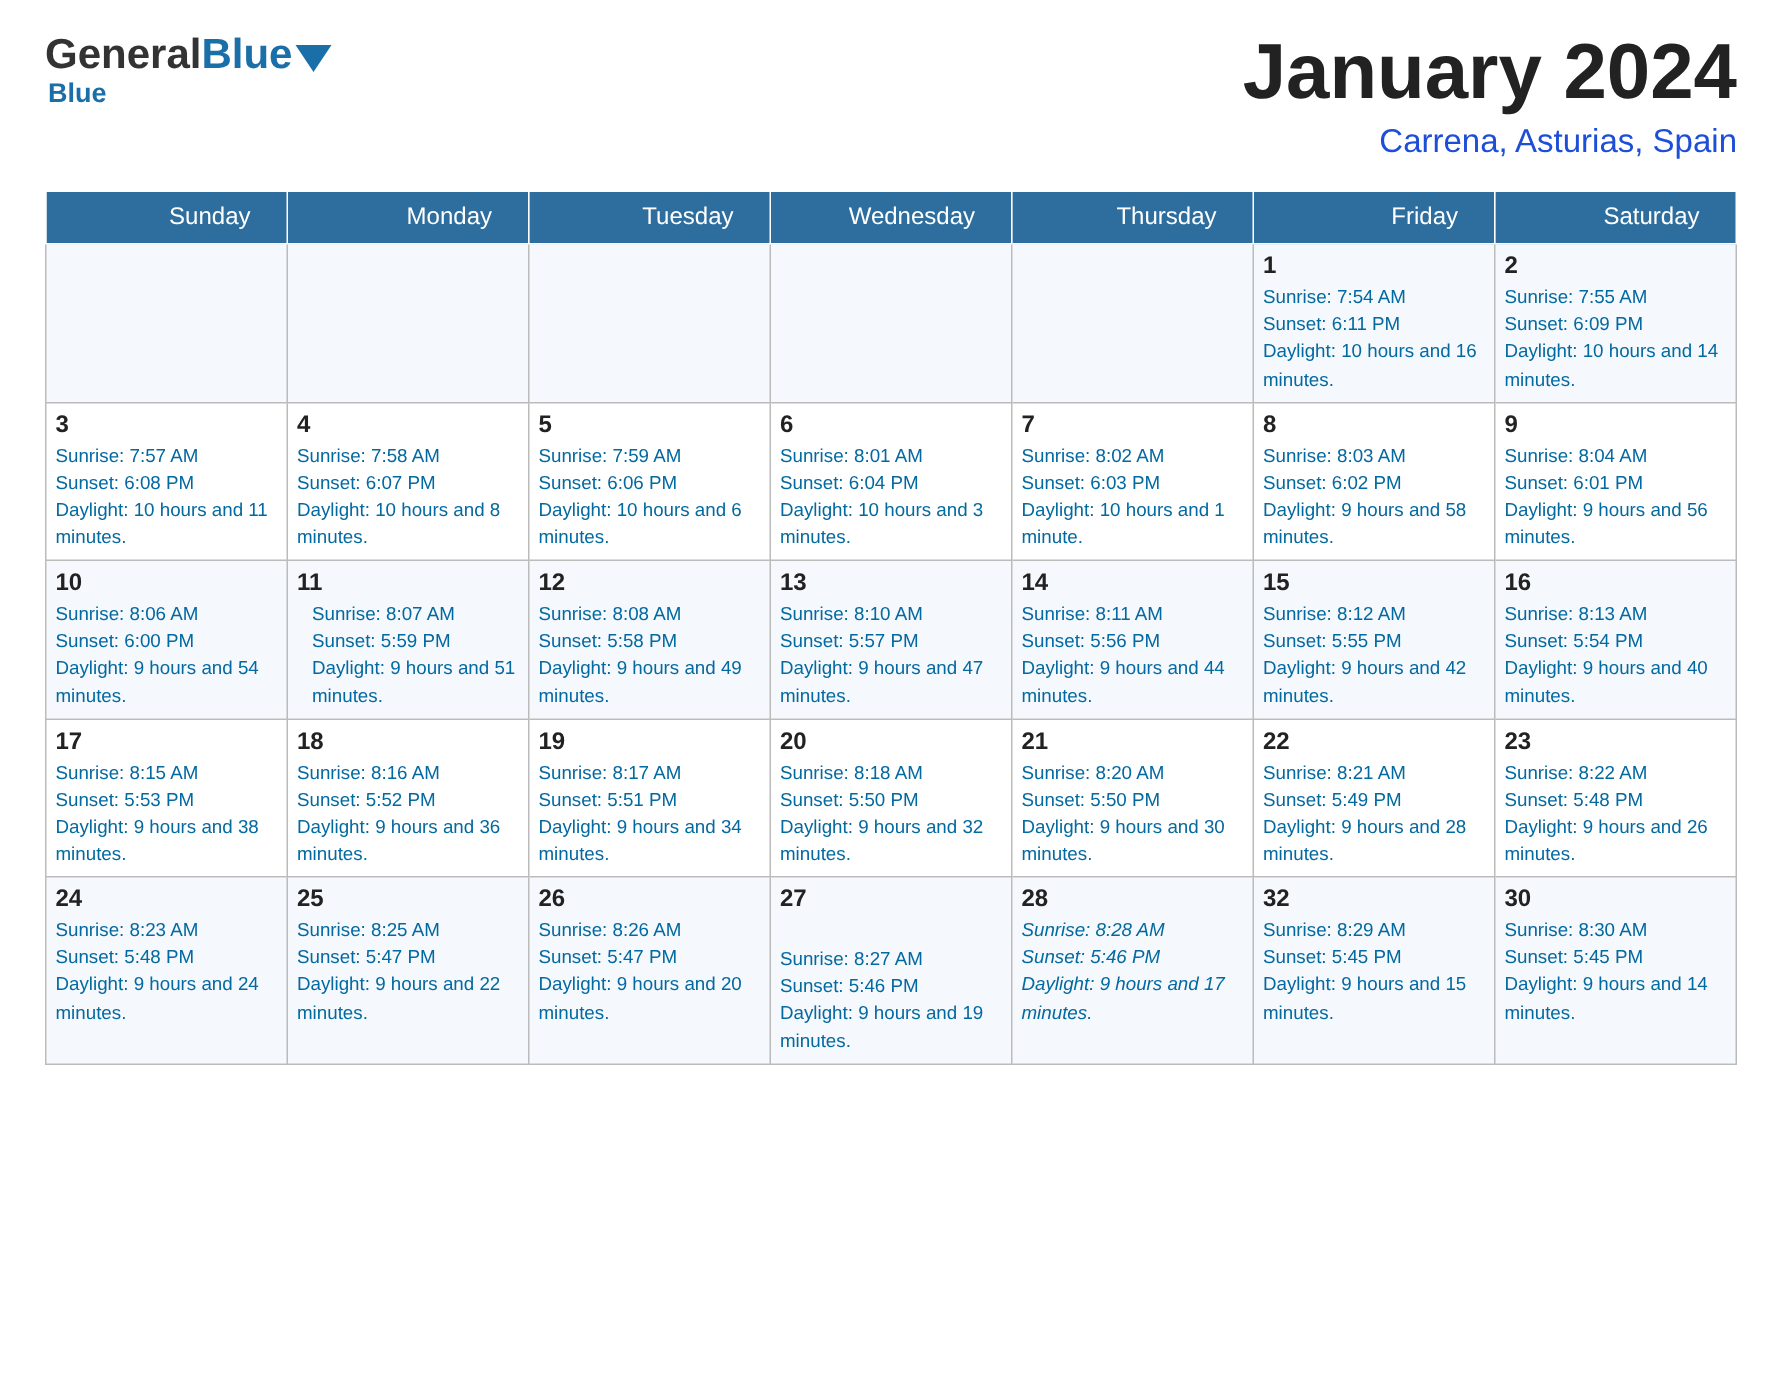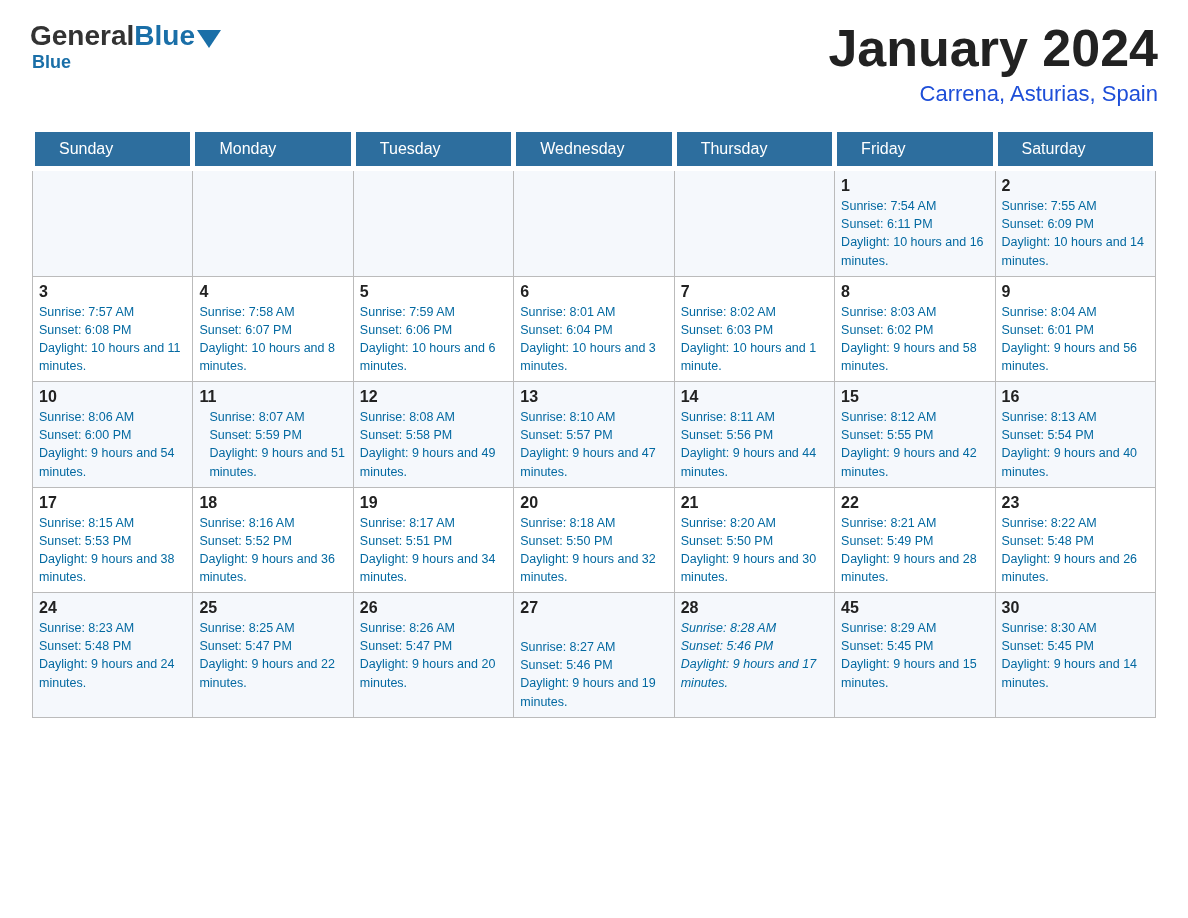--- a/index.html
+++ b/index.html
@@ -67,22 +67,22 @@
       table-layout: fixed;
     }
     thead tr {
       background-color: #2d6e9e;
     }
     thead th {
       color: #fff;
       font-size: 16px;
       font-weight: normal;
       padding: 8px 24px;
-      text-align: left;
-      border: 5px solid #ffffff;
+      text-align: right;
+      border: 1px solid #ffffff;
     }
     tbody tr {
       background: #fff;
     }
     tbody tr:nth-child(odd) {
       background: #f5f8fc;
     }
     tbody td {
       vertical-align: top;
       padding: 6px 6px;
@@ -314,21 +314,21 @@
 Sunset: 5:46 PM
 Daylight: 9 hours and 19 minutes.</div>
         </td>
         <td>
           <span class="day-num">28</span>
           <div class="day-info" style="white-space: pre-line; font-style: italic;">Sunrise: 8:28 AM
 Sunset: 5:46 PM
 Daylight: 9 hours and 17 minutes.</div>
         </td>
         <td>
-          <span class="day-num">45</span>
+          <span class="day-num">32</span>
           <div class="day-info" style="white-space: pre-line;">Sunrise: 8:29 AM
 Sunset: 5:45 PM
 Daylight: 9 hours and 15 minutes.</div>
         </td>
         <td>
           <span class="day-num">30</span>
           <div class="day-info" style="white-space: pre-line;">Sunrise: 8:30 AM
 Sunset: 5:45 PM
 Daylight: 9 hours and 14 minutes.</div>
         </td>

